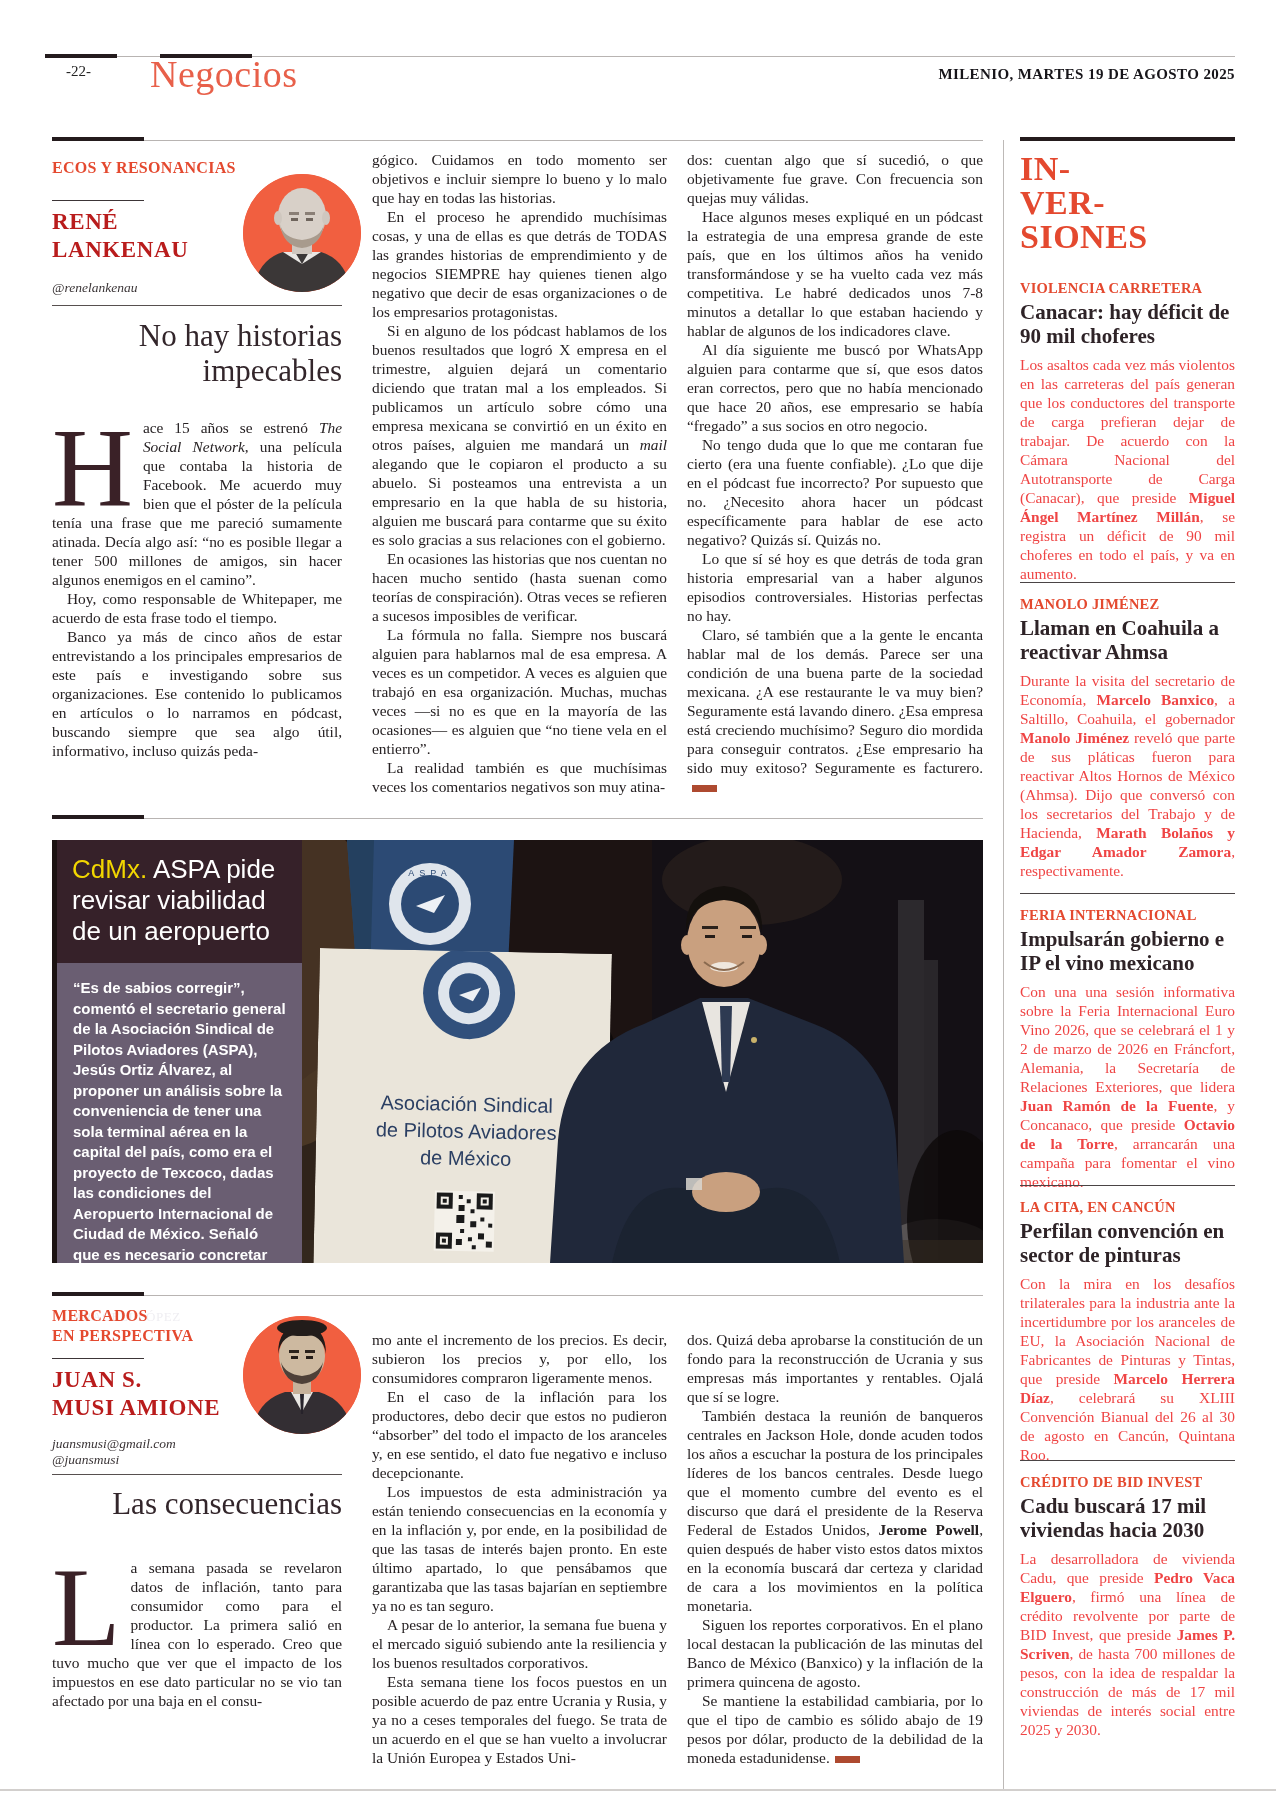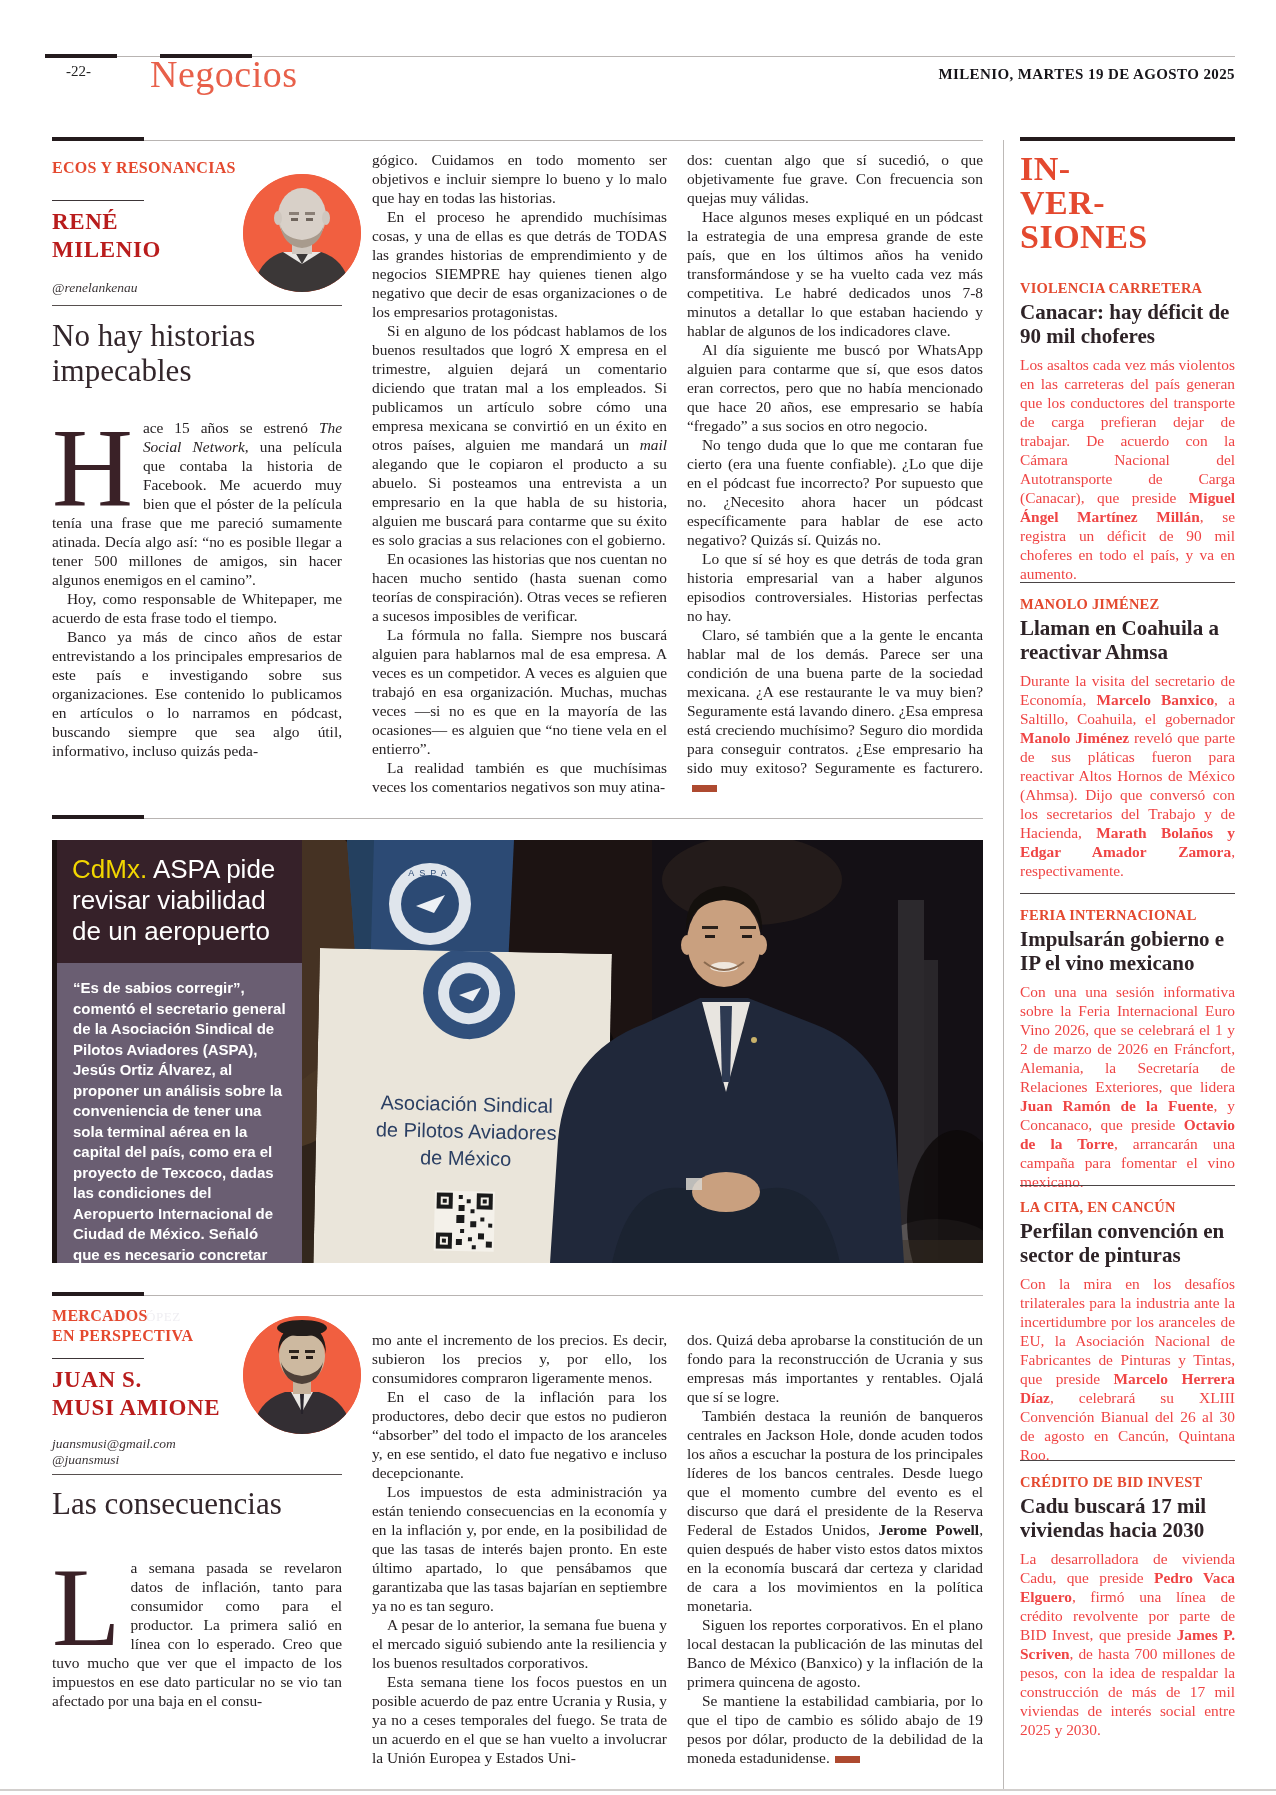--- a/index.html
+++ b/index.html
@@ -12,21 +12,21 @@
   .vrule{position:absolute;width:1px;background:#bdb9b7;}
 
   .pagenum{font-size:15px;color:#222;}
   .section-title{font-size:38px;color:#e8604a;letter-spacing:.5px;}
   .masthead{font-size:15px;font-weight:bold;letter-spacing:.4px;color:#17151a;text-align:right;}
 
   .kicker{color:#e4492f;font-weight:bold;font-size:16px;line-height:20px;letter-spacing:.3px;}
   .shortrule{position:absolute;height:1px;background:#3c3537;width:92px;}
   .authorname{color:#b91c1c;font-weight:bold;font-size:23px;line-height:28px;letter-spacing:.6px;}
   .handle{font-style:italic;font-size:13.5px;line-height:16.5px;color:#3a3436;}
-  .headline{font-size:31px;line-height:35px;color:#33262b;}
+  .headline{font-size:31px;line-height:35px;color:#33262b;text-align:right;}
 
   .body{font-size:15.4px;line-height:19px;text-align:justify;overflow:hidden;
         -webkit-hyphens:auto;hyphens:auto;}
   .body p{margin:0;text-indent:15px;}
   .body p.np{text-indent:0;}
   .dropcap{float:left;font-size:112px;line-height:82px;color:#3a2127;margin:8px 10px 4px 0;
            font-family:"Liberation Serif",serif;}
   .endmark{display:inline-block;width:25px;height:7px;background:#ae4a30;margin-left:5px;}
 
   .avatar{position:absolute;width:118px;height:118px;border-radius:50%;overflow:hidden;background:#f15f40;}
@@ -64,21 +64,21 @@
   <div class="abs masthead" style="left:700px;top:66px;width:535px;">MILENIO, MARTES 19 DE AGOSTO 2025</div>
 
   <div class="rule-thin" style="left:52px;top:140px;width:931px;"></div>
   <div class="rule-thick" style="left:52px;top:137px;width:92px;"></div>
   <div class="rule-thick" style="left:1020px;top:137px;width:215px;"></div>
   <div class="vrule" style="left:1003px;top:140px;height:1651px;"></div>
 
   <div class="abs kicker" style="left:52px;top:158px;">ECOS Y RESONANCIAS</div>
   <div class="shortrule" style="left:52px;top:200px;"></div>
   <div class="abs authorname" style="left:52px;top:208px;">RENÉ</div>
-  <div class="abs authorname" style="left:52px;top:236px;">MILENIO</div>
+  <div class="abs authorname" style="left:52px;top:236px;">LANKENAU</div>
   <div class="abs handle" style="left:52px;top:280px;">@renelankenau</div>
   <div class="rule-dark1" style="left:52px;top:305px;width:290px;"></div>
   <div class="abs headline" style="left:52px;top:318px;width:290px;">No hay historias impecables</div>
 
   <div class="avatar" style="left:243px;top:174px;">
     <svg width="118" height="118" viewBox="0 0 118 118">
       <circle cx="59" cy="59" r="59" fill="#f15f40"></circle>
       <path d="M10,118 Q14,86 40,78 L78,78 Q104,86 108,118 Z" fill="#3b3737"></path>
       <polygon points="40,78 52,78 59,90" fill="#e9e7e4"></polygon>
       <polygon points="78,78 66,78 59,90" fill="#e9e7e4"></polygon>

